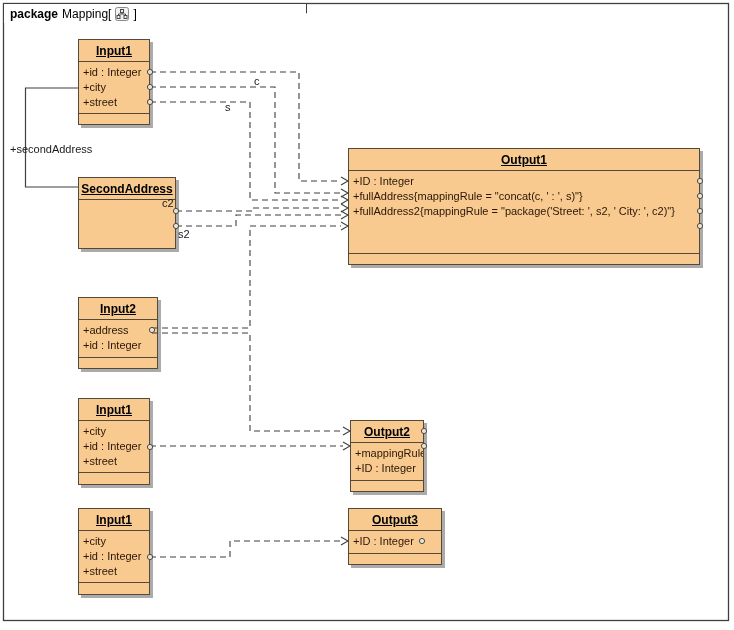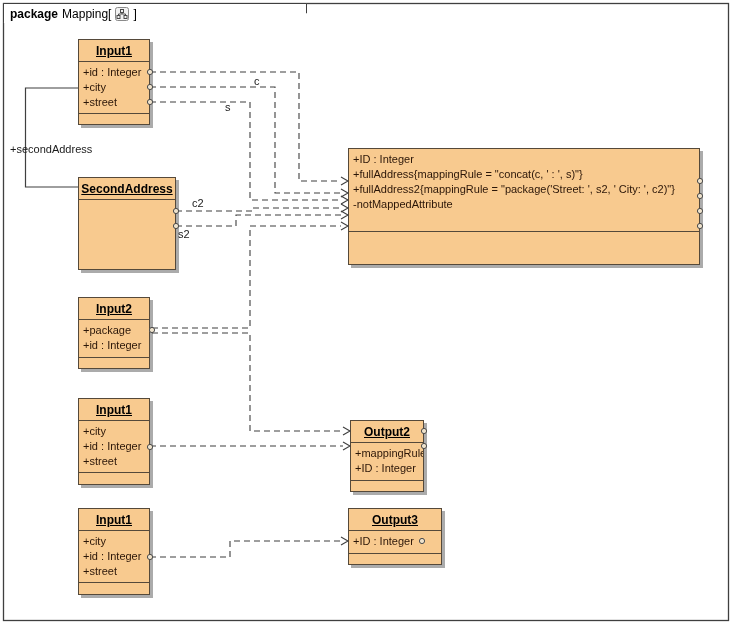--- a/index.html
+++ b/index.html
@@ -115,29 +115,29 @@
   <div class="uml-class" style="left:78px;top:39px;width:72px;height:86px">
     <div class="cls-title">Input1</div>
     <div class="cls-attrs" style="flex:0 0 52px">
       <div class="attr">+id : Integer</div>
       <div class="attr">+city</div>
       <div class="attr">+street</div>
     </div>
     <div class="cls-empty"></div>
   </div>
 
-  <div class="uml-class" style="left:78px;top:177px;width:98px;height:93px">
+  <div class="uml-class" style="left:78px;top:177px;width:98px;height:72px">
     <div class="cls-title">SecondAddress</div>
     <div class="cls-empty"></div>
   </div>
 
-  <div class="uml-class" style="left:78px;top:297px;width:72px;height:72px">
+  <div class="uml-class" style="left:78px;top:297px;width:80px;height:72px">
     <div class="cls-title">Input2</div>
     <div class="cls-attrs" style="flex:0 0 38px">
-      <div class="attr">+package</div>
+      <div class="attr">+address</div>
       <div class="attr">+id : Integer</div>
     </div>
     <div class="cls-empty"></div>
   </div>
 
   <div class="uml-class" style="left:78px;top:398px;width:72px;height:87px">
     <div class="cls-title">Input1</div>
     <div class="cls-attrs" style="flex:0 0 52px">
       <div class="attr">+city</div>
       <div class="attr">+id : Integer</div>
@@ -150,25 +150,25 @@
     <div class="cls-title">Input1</div>
     <div class="cls-attrs" style="flex:0 0 52px">
       <div class="attr">+city</div>
       <div class="attr">+id : Integer</div>
       <div class="attr">+street</div>
     </div>
     <div class="cls-empty"></div>
   </div>
 
   <div class="uml-class" style="left:348px;top:148px;width:352px;height:117px">
+    <div class="cls-title">Output1</div>
     <div class="cls-attrs" style="flex:0 0 83px">
       <div class="attr">+ID : Integer</div>
       <div class="attr">+fullAddress{mappingRule = "concat(c, ' : ', s)"}</div>
       <div class="attr">+fullAddress2{mappingRule = "package('Street: ', s2, ' City: ', c2)"}</div>
-      <div class="attr">-notMappedAttribute</div>
     </div>
     <div class="cls-empty"></div>
   </div>
 
   <div class="uml-class" style="left:350px;top:420px;width:74px;height:72px">
     <div class="cls-title">Output2</div>
     <div class="cls-attrs" style="flex:0 0 38px">
       <div class="attr">+mappingRule</div>
       <div class="attr">+ID : Integer</div>
     </div>
@@ -179,16 +179,16 @@
     <div class="cls-title">Output3</div>
     <div class="cls-attrs" style="flex:0 0 23px">
       <div class="attr">+ID : Integer</div>
     </div>
     <div class="cls-empty"></div>
   </div>
 
   <span class="conn-label" style="left:10px;top:143px">+secondAddress</span>
   <span class="conn-label" style="left:254px;top:75px">c</span>
   <span class="conn-label" style="left:225px;top:101px">s</span>
-  <span class="conn-label" style="left:192px;top:197px">c2</span>
+  <span class="conn-label" style="left:162px;top:197px">c2</span>
   <span class="conn-label" style="left:178px;top:228px">s2</span>
 
 </div>
 
 </body></html>

